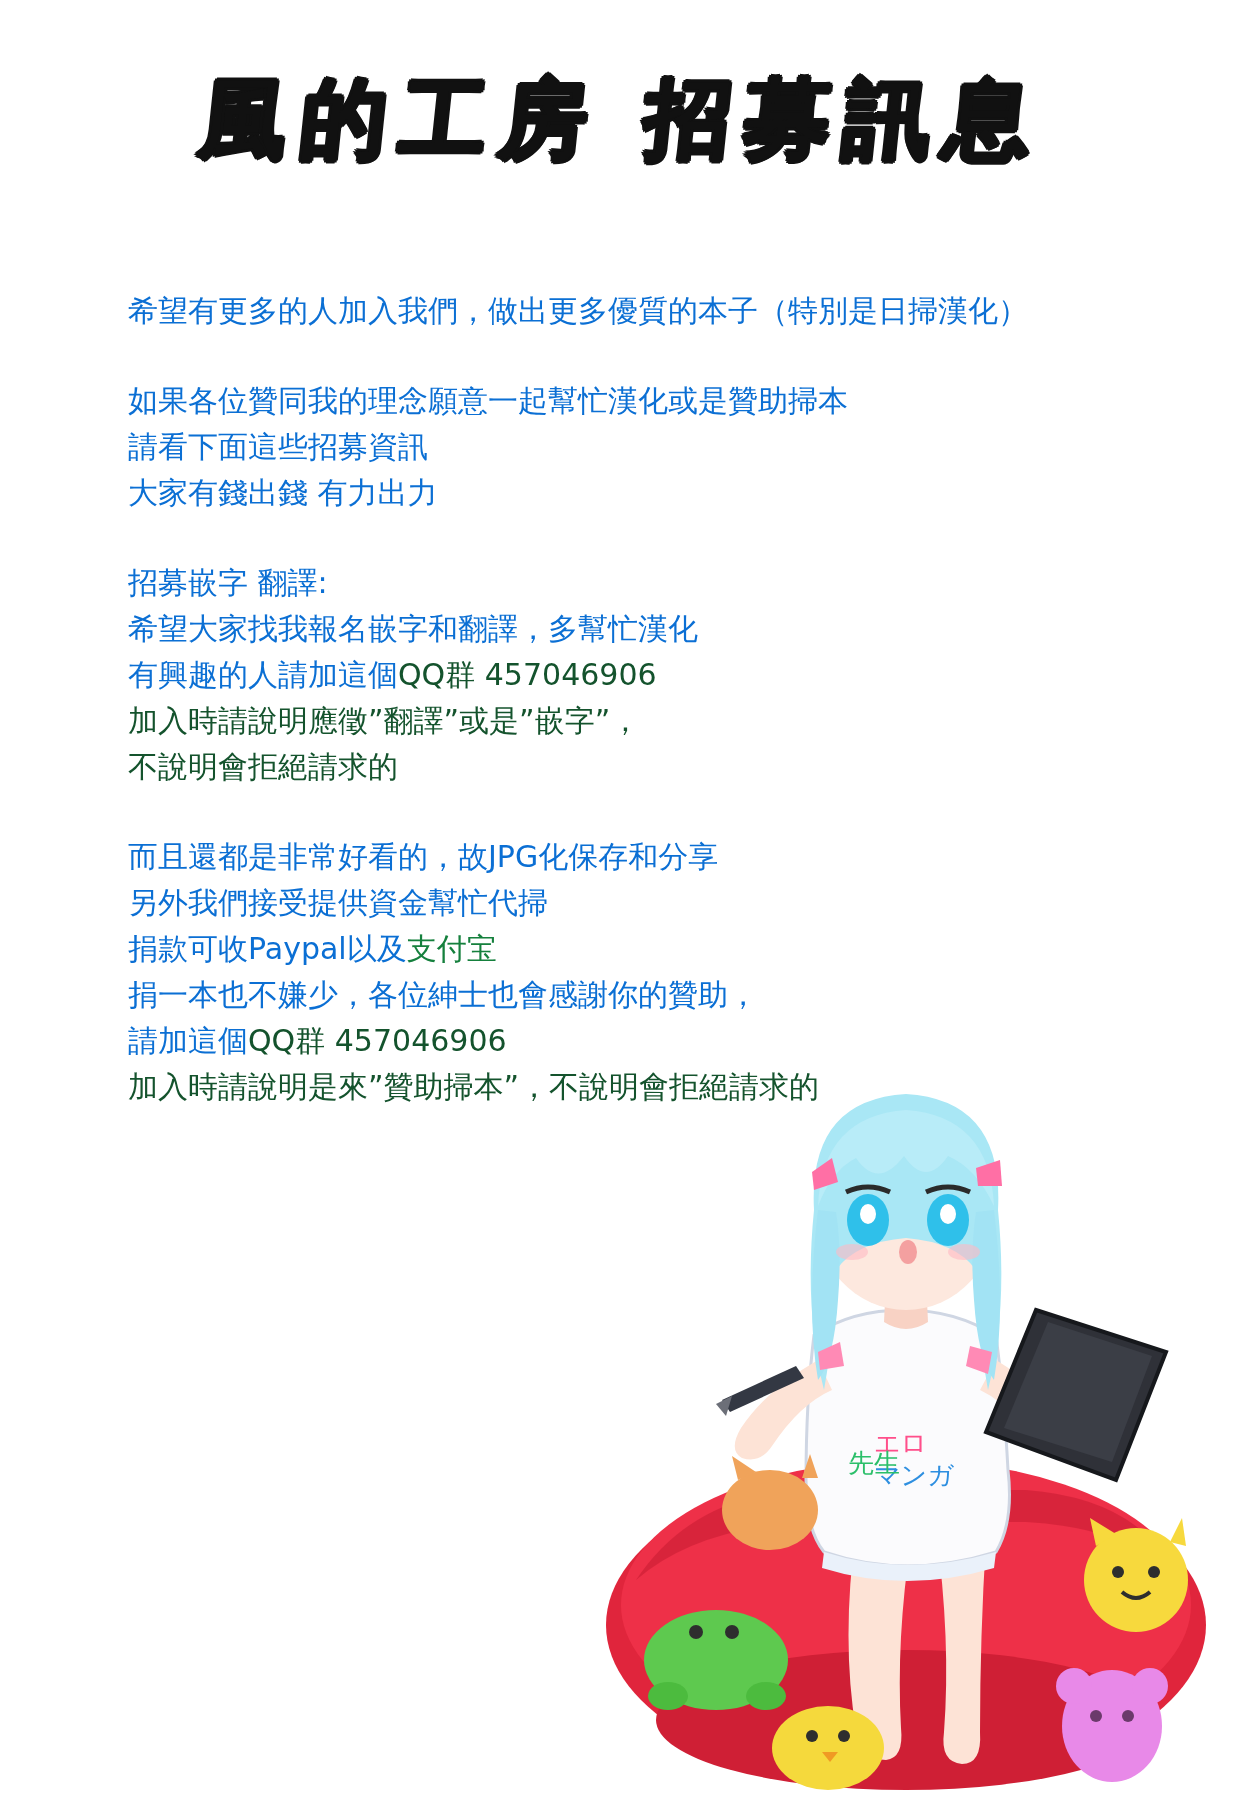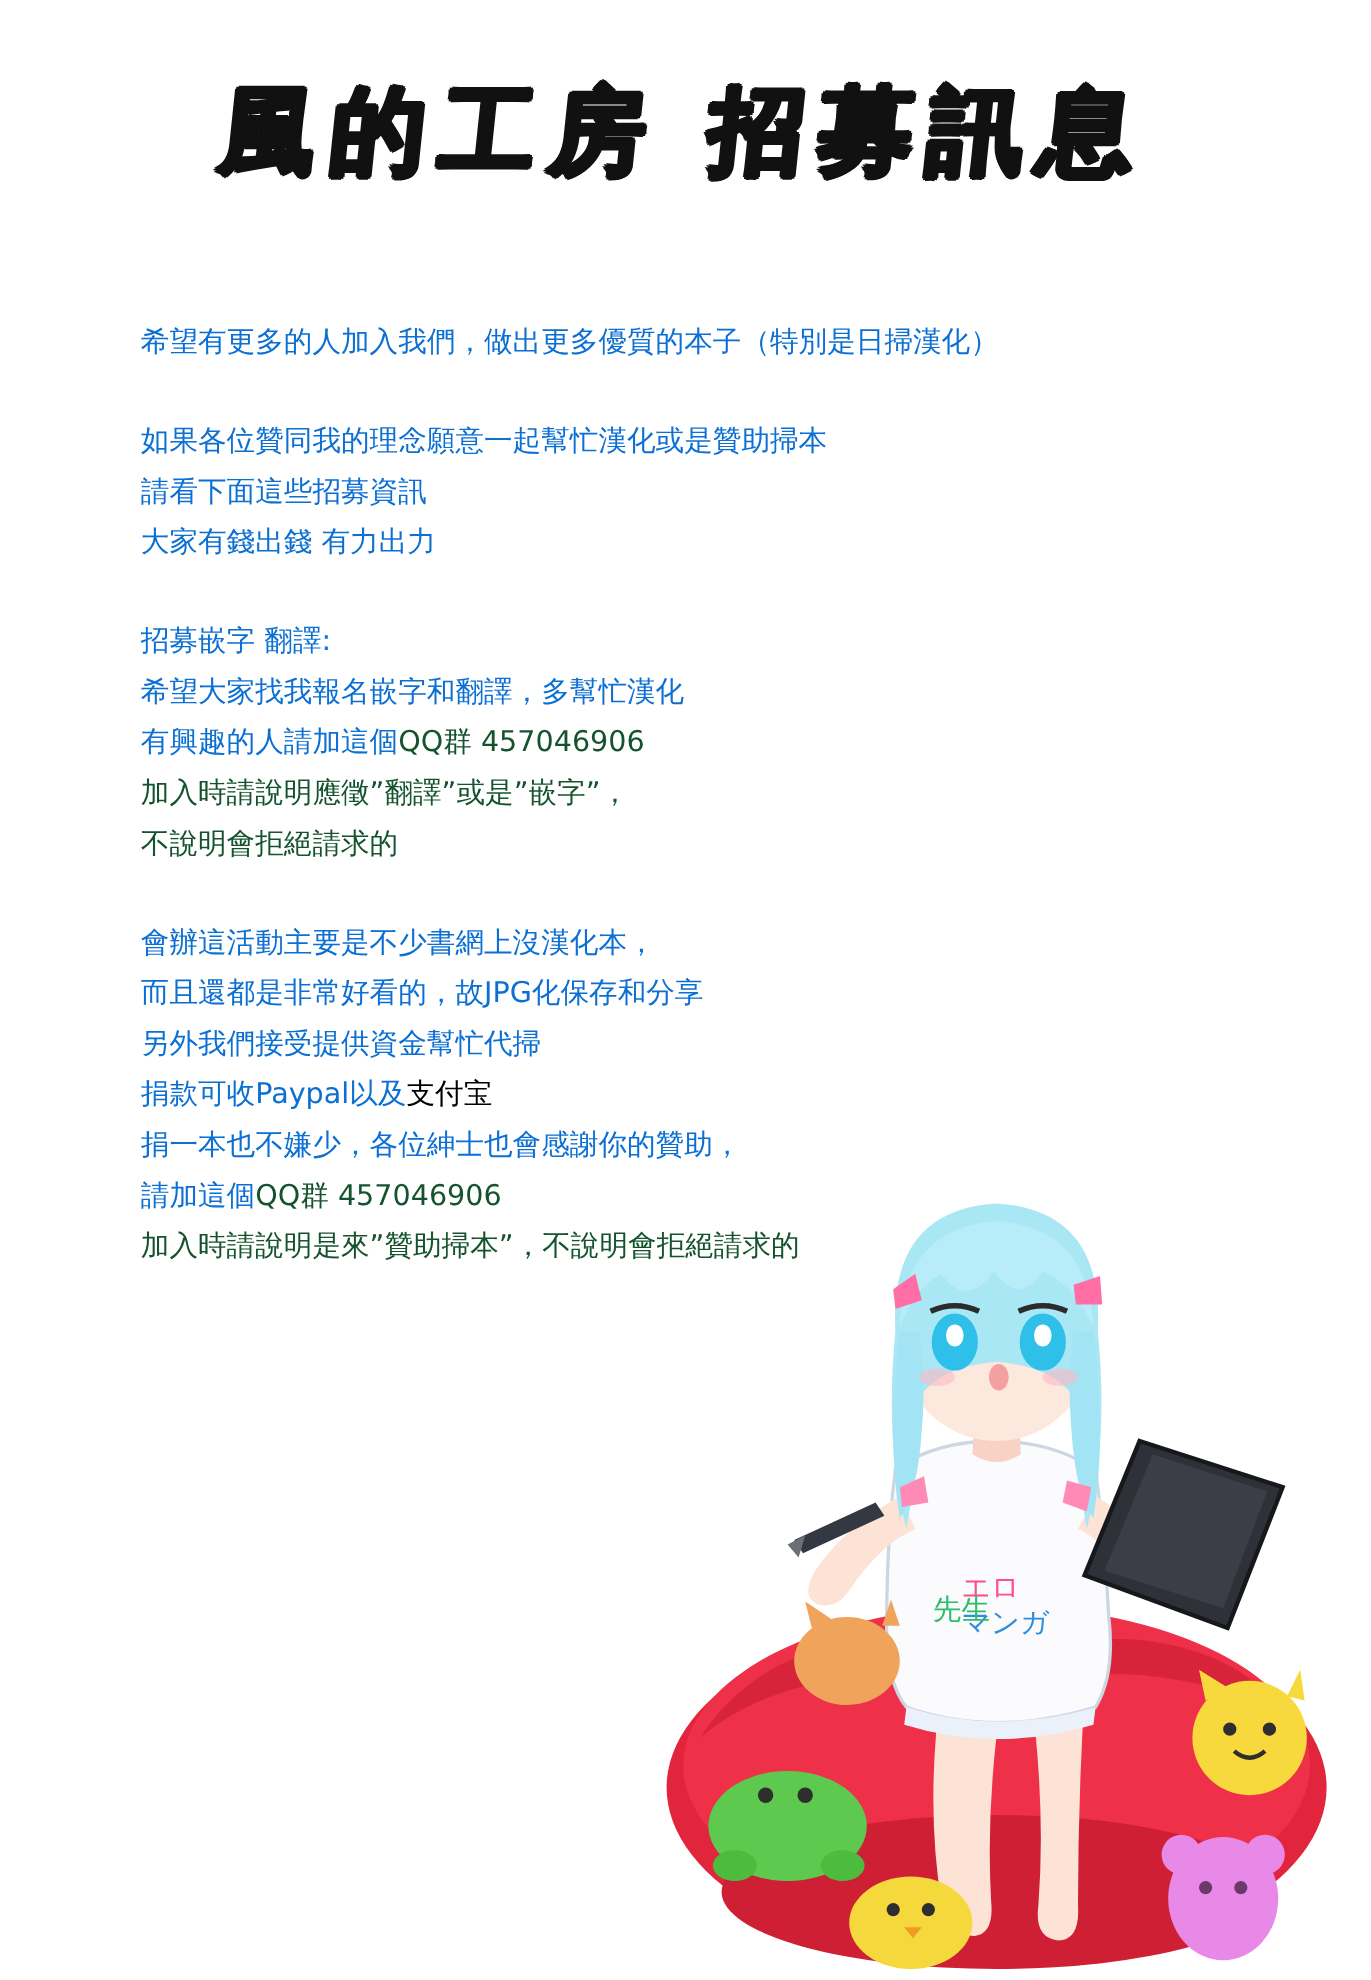--- a/index.html
+++ b/index.html
@@ -33,30 +33,30 @@
        3px 0 0 #111, -3px 0 0 #111, 0 3px 0 #111, 0 -3px 0 #111,
        2px 2px 0 #111, -2px 2px 0 #111, 2px -2px 0 #111, -2px -2px 0 #111;
   }
 
   
   #copy {
     position: absolute;
     left: 128px;
     top: 288px;
     width: 1010px;
-    font-size: 26px;
+    font-size: 30px;
     line-height: 46px;
     color: #0b6fd4;
     font-family: "DejaVu Sans", "Liberation Sans", sans-serif;
   }
   .para { margin: 0 0 0 0; }
   .gap-lg { height: 44px; }
   .line { white-space: nowrap; }
   .red { color: #14532d; }
-  .magenta { color: #000000; }
+  .magenta { color: #15803d; }
 
   
   #illustration {
     position: absolute;
     left: 556px;
     top: 1060px;
     width: 690px;
     height: 740px;
   }
 </style>
@@ -87,21 +87,20 @@
     <div class="line">
       <span>有興趣的人請加這個</span><span class="red">QQ群</span><span class="red">&nbsp;</span><span class="red">457046906</span>
     </div>
     <div class="line red">加入時請說明應徵”翻譯”或是”嵌字”，</div>
     <div class="line red">不說明會拒絕請求的</div>
   </div>
 
   <div class="gap-lg"></div>
 
   <div class="para">
-    <div class="line">會辦這活動主要是不少書網上沒漢化本，</div>
     <div class="line">而且還都是非常好看的，故JPG化保存和分享</div>
     <div class="line">另外我們接受提供資金幫忙代掃</div>
     <div class="line">
       <span>捐款可收Paypal以及</span><span class="magenta">支付宝</span>
     </div>
     <div class="line">捐一本也不嫌少，各位紳士也會感謝你的贊助，</div>
     <div class="line">
       <span>請加這個</span><span class="red">QQ群</span><span class="red">&nbsp;</span><span class="red">457046906</span>
     </div>
     <div class="line red">加入時請說明是來”贊助掃本”，不說明會拒絕請求的</div>

